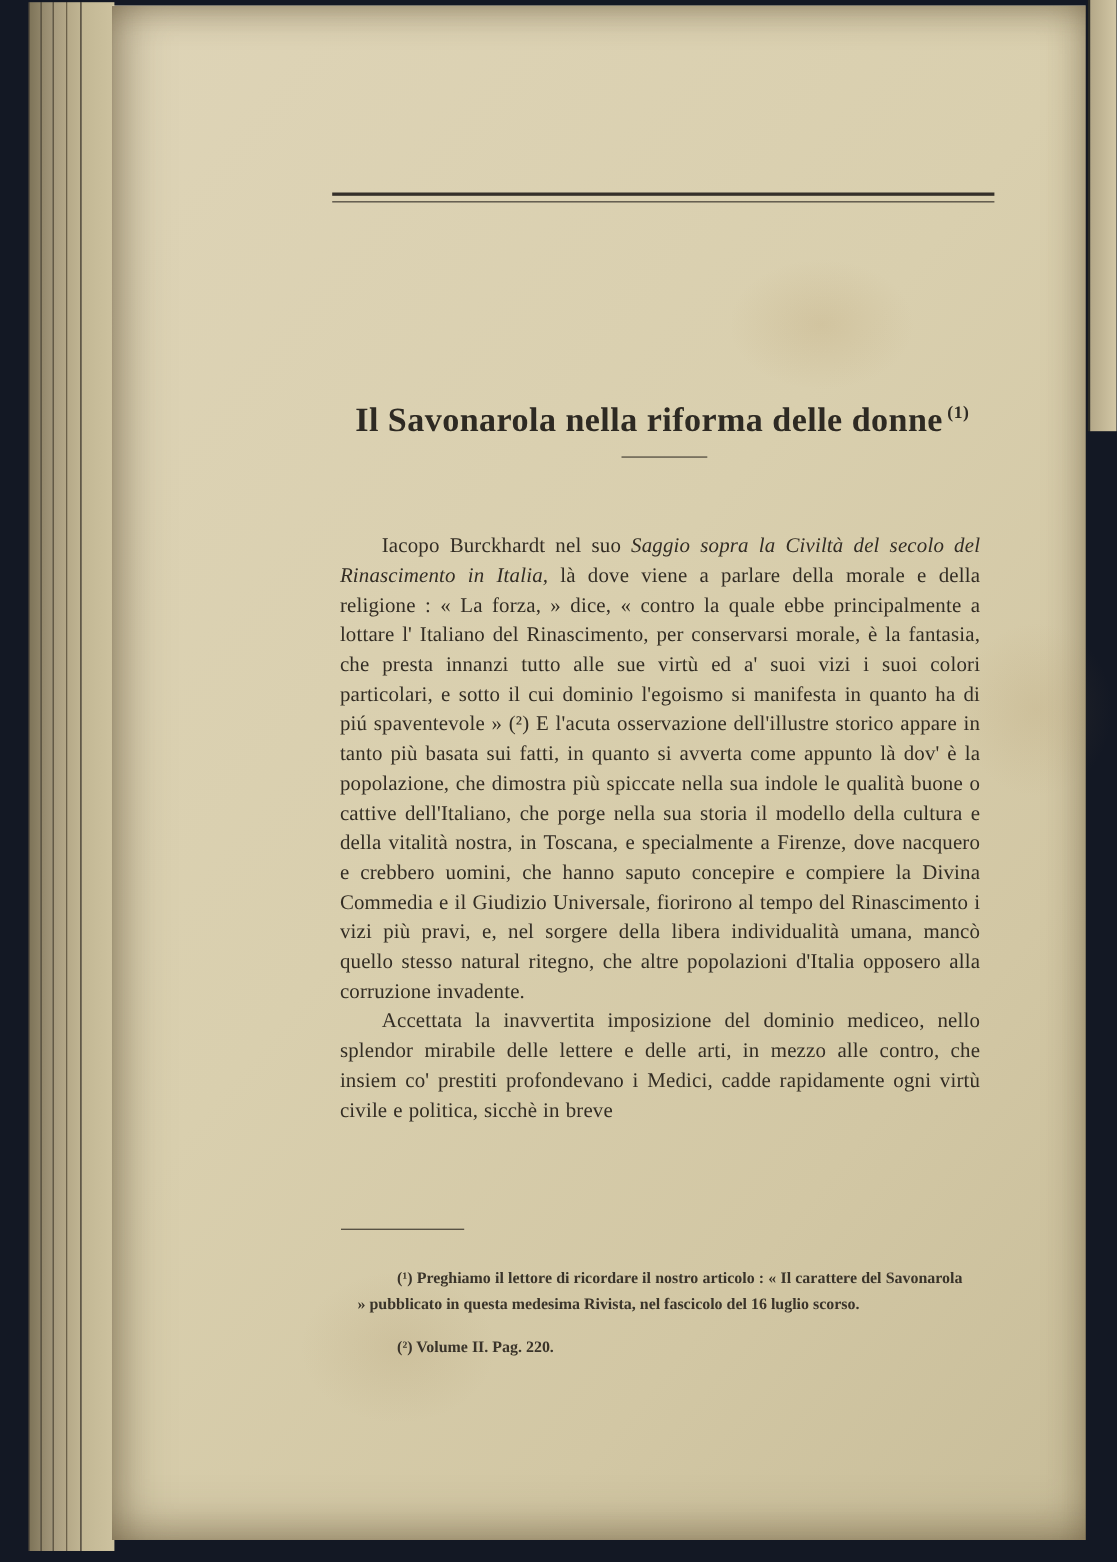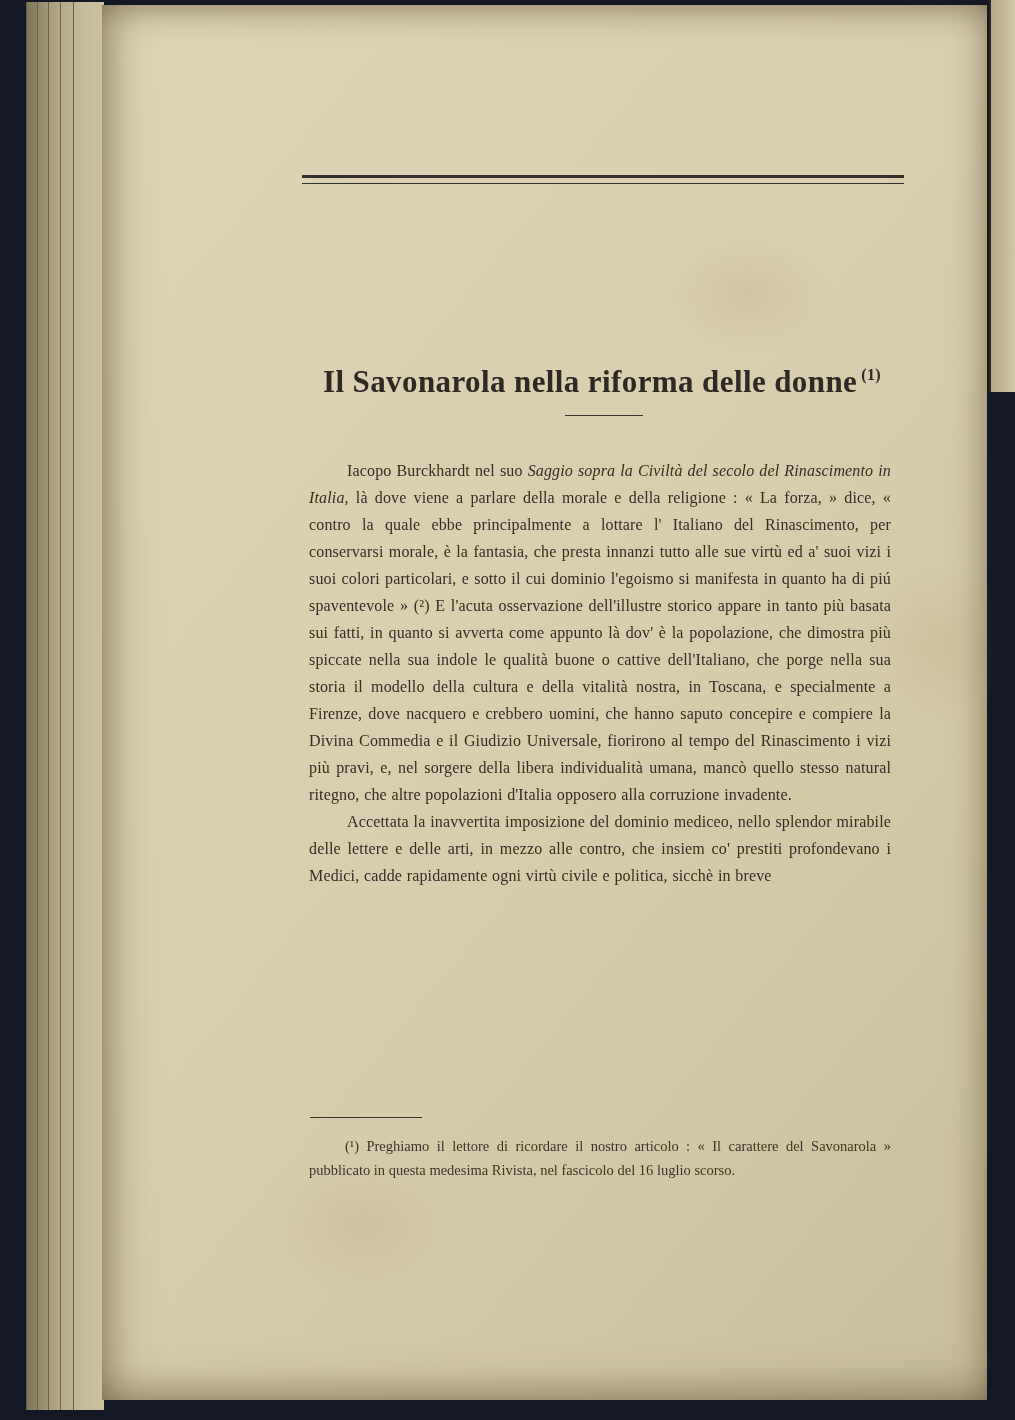--- a/index.html
+++ b/index.html
@@ -67,39 +67,39 @@
     font-size:16px; font-weight:bold;
     vertical-align:super; margin-left:4px;
   }
 
   .title-divider {
     position:absolute; left:463px; top:410px; width:78px;
     border-top:1.5px solid #3a352c;
   }
 
   .body-text {
-    position:absolute; left:207px; top:452px; width:582px;
-    font-size:16px; line-height:27px; color:#332d24;
+    position:absolute; left:207px; top:478px; width:582px;
+    font-size:19px; line-height:27px; color:#332d24;
     text-align:justify;
     letter-spacing:0.15px; word-spacing:0.5px;
   }
   .body-text p { margin:0; text-indent:38px; }
   .body-text .italic { font-style:italic; }
 
   .footnote-divider {
     position:absolute; left:208px; top:1112px; width:112px;
     border-top:1.5px solid #3a352c;
   }
 
   .footnotes {
     position:absolute; left:207px; top:1130px; width:582px;
     font-size:14.5px; line-height:23.5px; color:#3a342a;
     text-align:justify;
   }
-  .footnotes p { margin:0; text-indent:36px; }
+  .footnotes p { margin:16px; text-indent:36px;font-weight:bold; }
 </style>
 </head>
 <body>
 
 <div class="page-stack">
   <div class="strip s1"></div>
   <div class="strip s2"></div>
   <div class="strip s3"></div>
   <div class="strip s4"></div>
   <div class="strip s5"></div>
@@ -121,15 +121,16 @@
 
   <div class="body-text">
     <p><span>Iacopo Burckhardt nel suo </span><span class="italic">Saggio sopra la Civiltà del secolo del Rinascimento in Italia,</span><span> là dove viene a parlare della morale e della religione : « La forza, » dice, « contro la quale ebbe principalmente a lottare l' Italiano del Rinascimento, per conservarsi morale, è la fantasia, che presta innanzi tutto alle sue virtù ed a' suoi vizi i suoi colori particolari, e sotto il cui dominio l'egoismo si manifesta in quanto ha di piú spaventevole » (²) E l'acuta osservazione dell'illustre storico appare in tanto più basata sui fatti, in quanto si avverta come appunto là dov' è la popolazione, che dimostra più spiccate nella sua indole le qualità buone o cattive dell'Italiano, che porge nella sua storia il modello della cultura e della vitalità nostra, in Toscana, e specialmente a Firenze, dove nacquero e crebbero uomini, che hanno saputo concepire e compiere la Divina Commedia e il Giudizio Universale, fiorirono al tempo del Rinascimento i vizi più pravi, e, nel sorgere della libera individualità umana, mancò quello stesso natural ritegno, che altre popolazioni d'Italia opposero alla corruzione invadente.</span></p>
     <p>Accettata la inavvertita imposizione del dominio mediceo, nello splendor mirabile delle lettere e delle arti, in mezzo alle contro, che insiem co' prestiti profondevano i Medici, cadde rapidamente ogni virtù civile e politica, sicchè in breve</p>
   </div>
 
   <div class="footnote-divider"></div>
 
   <div class="footnotes">
     <p>(¹) Preghiamo il lettore di ricordare il nostro articolo : « Il carattere del Savonarola » pubblicato in questa medesima Rivista, nel fascicolo del 16 luglio scorso.</p>
+    <p>(²) Volume II. Pag. 220.</p>
   </div>
 
 </div>
 
 </body></html>

